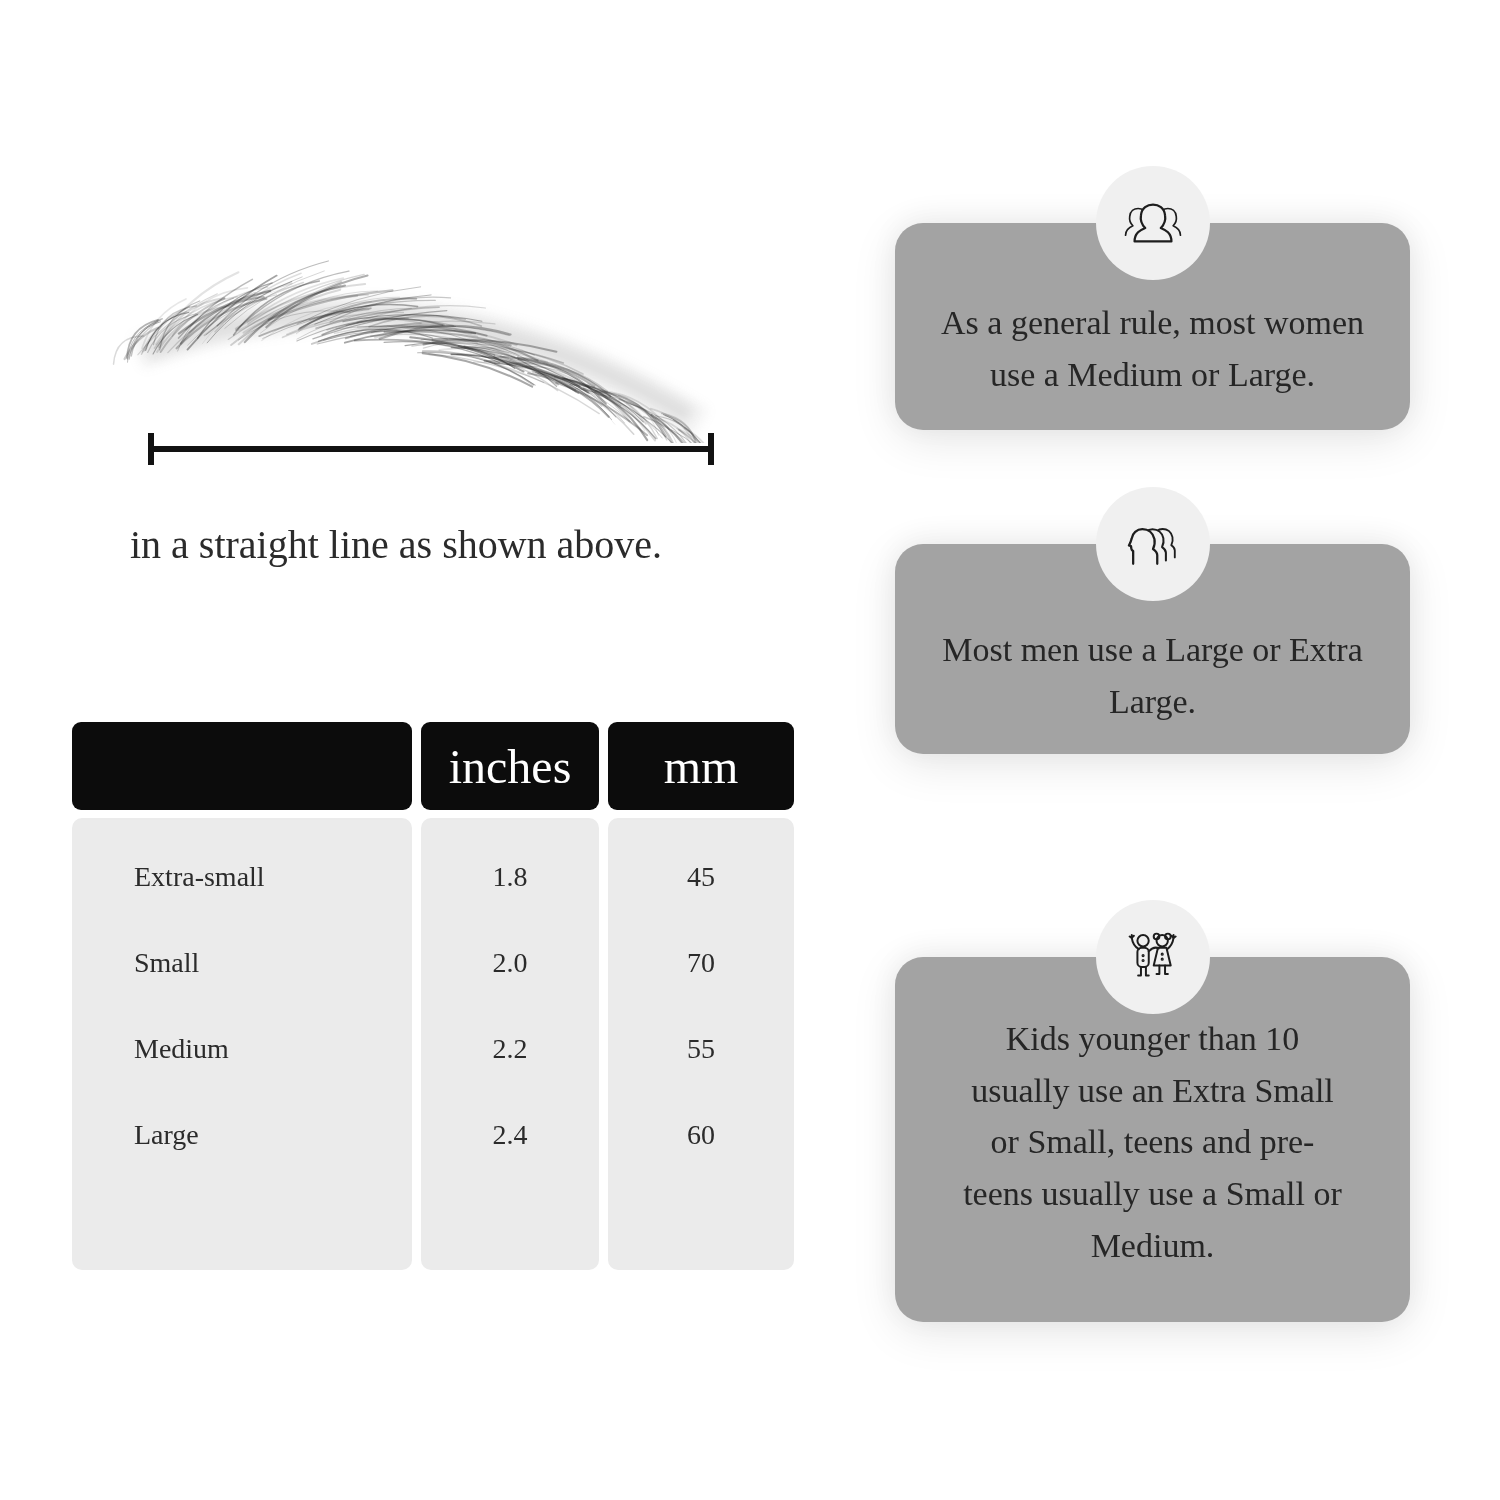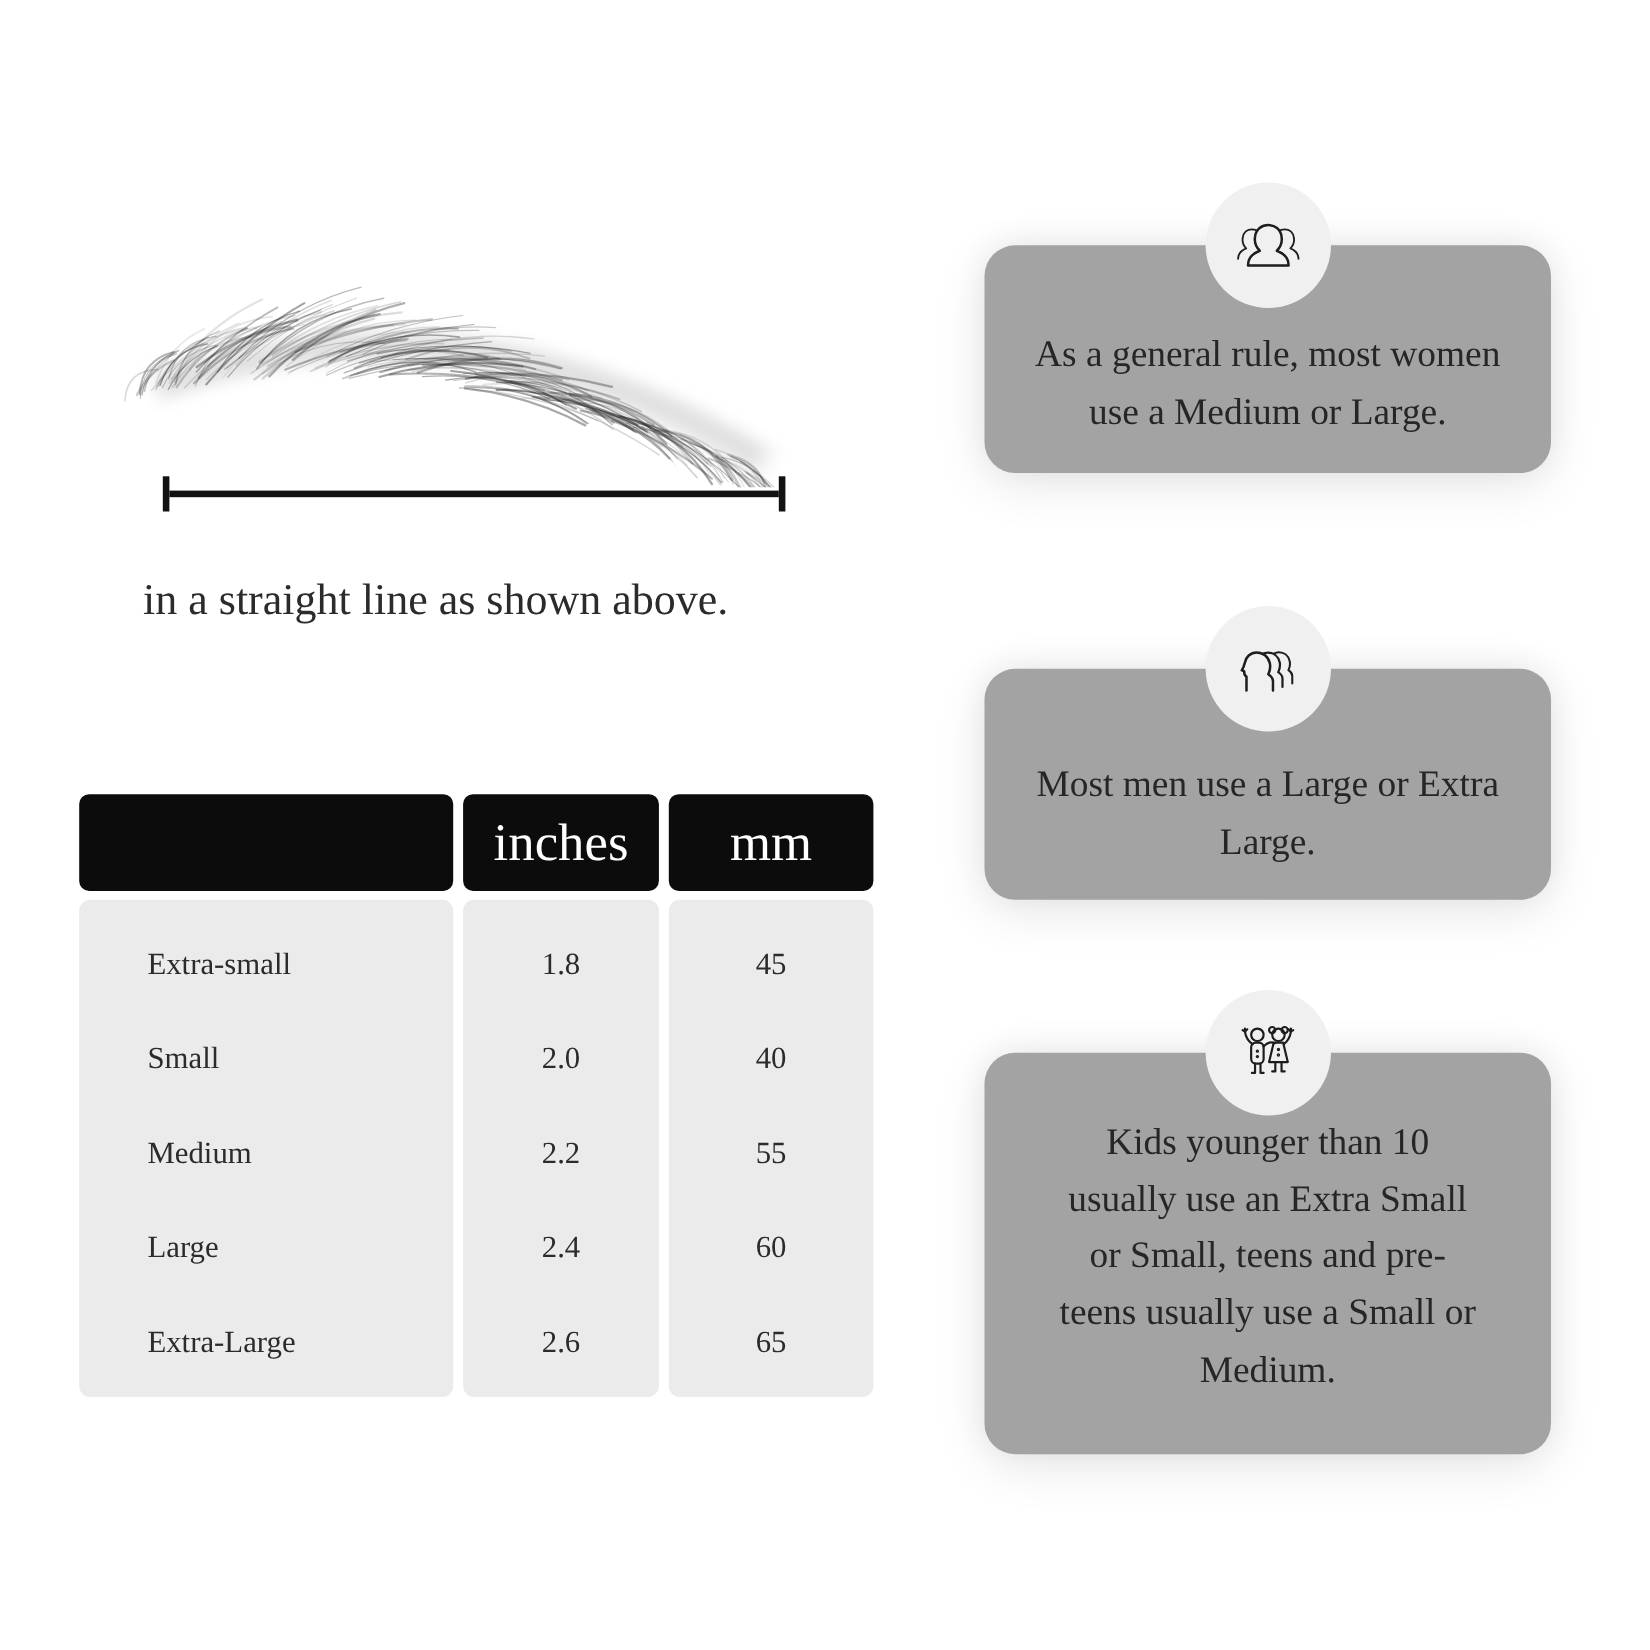--- a/index.html
+++ b/index.html
@@ -36,21 +36,21 @@
   .tr{display:flex;gap:9px;height:86px;align-items:center;font-size:28px;color:#2b2b2b}
   .td{display:flex;align-items:center;box-sizing:border-box}
   .td.w1{padding-left:62px;justify-content:flex-start}
   .td.w2,.td.w3{justify-content:center}
 
   
   .card{position:absolute;left:895px;width:515px;background:#a3a3a3;border-radius:28px;
     box-shadow:0 10px 45px rgba(0,0,0,.10),0 -4px 28px rgba(0,0,0,.05);
     display:flex;align-items:flex-start;justify-content:center;text-align:center}
   .card-1{top:223px;height:207px}
-  .card-2{top:608px;height:210px}
+  .card-2{top:544px;height:210px}
   .card-3{top:957px;height:365px}
   .icon-circle{position:absolute;left:50%;top:0;transform:translate(-50%,-50%);
     width:114px;height:114px;border-radius:50%;background:#f0f0f0;
     display:flex;align-items:center;justify-content:center}
   .icon-circle svg{width:68px;height:68px}
   .card-text{font-size:34px;line-height:1.52;color:#262626}
   .card-1 .card-text{margin-top:74px;max-width:470px}
   .card-2 .card-text{margin-top:80px;max-width:440px}
   .card-3 .card-text{margin-top:56px;max-width:392px}
 </style>
@@ -261,37 +261,32 @@
     <div class="colbg b3"></div>
     <div class="rows">
       <div class="tr">
         <div class="td w1">Extra-small</div>
         <div class="td w2">1.8</div>
         <div class="td w3">45</div>
       </div>
       <div class="tr">
         <div class="td w1">Small</div>
         <div class="td w2">2.0</div>
-        <div class="td w3">40</div>
+        <div class="td w3">70</div>
       </div>
       <div class="tr">
         <div class="td w1">Medium</div>
         <div class="td w2">2.2</div>
         <div class="td w3">55</div>
       </div>
       <div class="tr">
         <div class="td w1">Large</div>
         <div class="td w2">2.4</div>
         <div class="td w3">60</div>
       </div>
-      <div class="tr">
-        <div class="td w1">Extra-Large</div>
-        <div class="td w2">2.6</div>
-        <div class="td w3">65</div>
-      </div>
     </div>
   </div>
 </div>
 
 <div class="card card-1">
   <div class="icon-circle">
     <svg viewBox="0 0 96 96" fill="none" stroke="#1d1d1d" stroke-width="3.2" stroke-linecap="round" stroke-linejoin="round">
       <g transform="translate(27,46) scale(0.74)">
         <path d="M -24,26 C -24,15 -17,11 -10,8 C -15,3 -17,-4 -16,-10 C -15,-20 -8,-25 0,-25 C 8,-25 15,-20 16,-10 C 17,-4 15,3 10,8 C 17,11 24,15 24,26"></path>
       </g>

